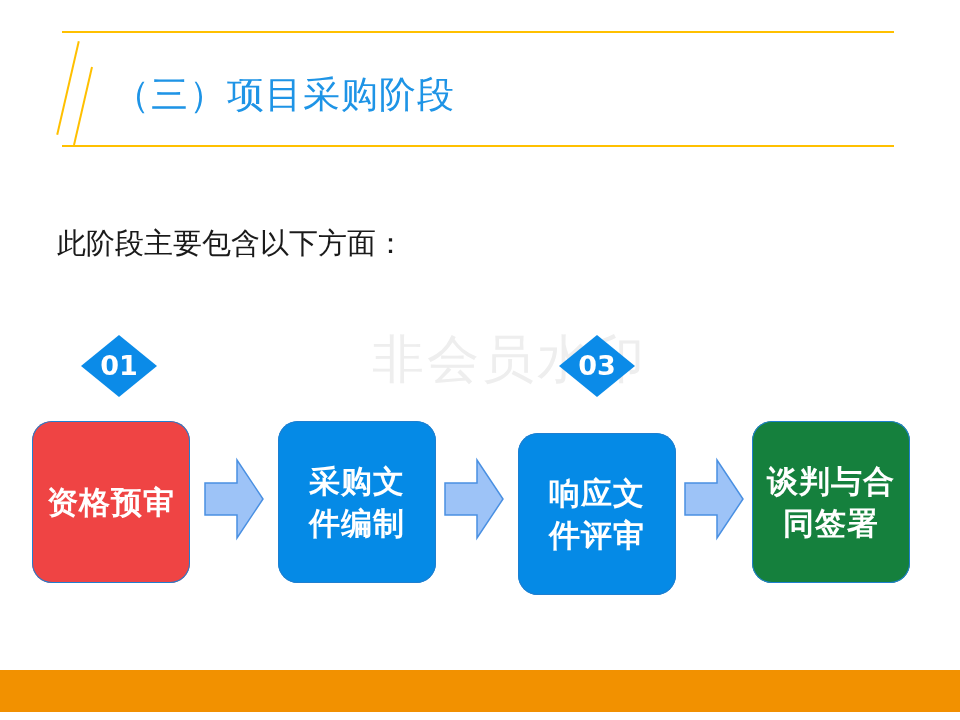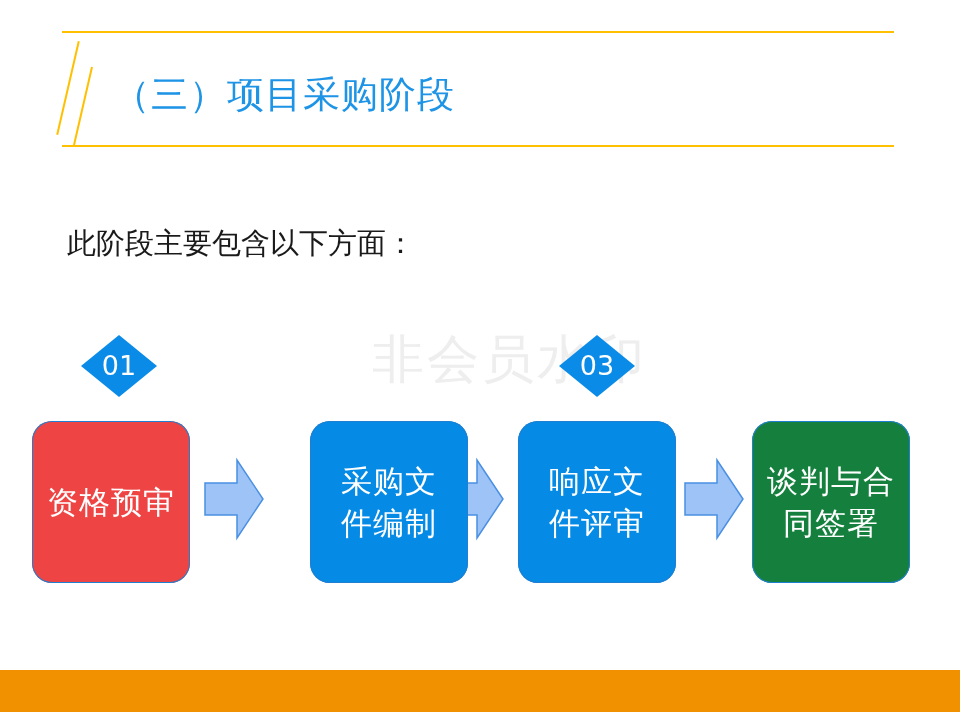--- a/index.html
+++ b/index.html
@@ -65,41 +65,40 @@
   
   .lead {
     position: absolute;
     left: 57px;
     top: 223px;
     font-family: "DejaVu Serif", "Liberation Serif", serif;
     font-size: 29px;
     line-height: 40px;
     color: #1a1a1a;
     white-space: nowrap;
-    margin-left: 10px;
   }
 
   
   .watermark {
     position: absolute;
     left: 372px;
     top: 330px;
     font-family: "DejaVu Sans", "Liberation Sans", sans-serif;
     font-size: 52px;
     line-height: 58px;
     letter-spacing: 3px;
     color: #eeeeee;
     white-space: nowrap;
     user-select: none;
     pointer-events: none;
     z-index: 1;
   }
 
   
-  .flow { position: absolute; left: 0; top: 0; width: 960px; height: 720px; }
+  .flow { position: absolute; left: 0; top: 0; width: 960px; height: 720px; font-weight: bold; }
 
   .diamond {
     position: absolute;
     width: 76px;
     height: 62px;
     z-index: 3;
   }
   .diamond .dshape {
     position: absolute;
     inset: 0;
@@ -190,28 +189,28 @@
       <div class="arrow" style="left: 683px;"><svg viewBox="0 0 62 84" width="62" height="84" preserveAspectRatio="none">
           <polygon points="2,26 34,26 34,3 60,42 34,81 34,58 2,58" fill="#9DC3F7" stroke="#4A90E2" stroke-width="1.5" stroke-linejoin="miter"></polygon>
         </svg></div>
       <div class="diamond" style="left: 81px; top: 335px;">
         <div class="dshape" style="background: rgb(11, 139, 232);"></div>
         <div class="dlabel">01</div>
       </div>
       <div class="stepbox single" style="left: 32px; background: #ef4444;">
         <div class="boxlabel">资格预审</div>
       </div>
-      <div class="stepbox" style="left: 278px; background: rgb(5, 138, 230); margin-left: 32px;">
+      <div class="stepbox" style="left: 278px; background: rgb(5, 138, 230);">
         <div class="boxlabel">采购文<br>件编制</div>
       </div>
       <div class="diamond" style="left: 559px; top: 335px;">
         <div class="dshape" style="background: rgb(11, 139, 232);"></div>
         <div class="dlabel">03</div>
       </div>
-      <div class="stepbox" style="left: 518px; background: rgb(5, 138, 230);">
+      <div class="stepbox" style="left: 518px; background: rgb(5, 138, 230); margin-top: 12px;">
         <div class="boxlabel">响应文<br>件评审</div>
       </div>
       <div class="stepbox" style="left: 752px; background: #15803d;">
         <div class="boxlabel">谈判与合<br>同签署</div>
       </div>
     </div>
 
   <div class="footer-bar" style="background: rgb(242, 145, 0);"></div>
 
 </div>

